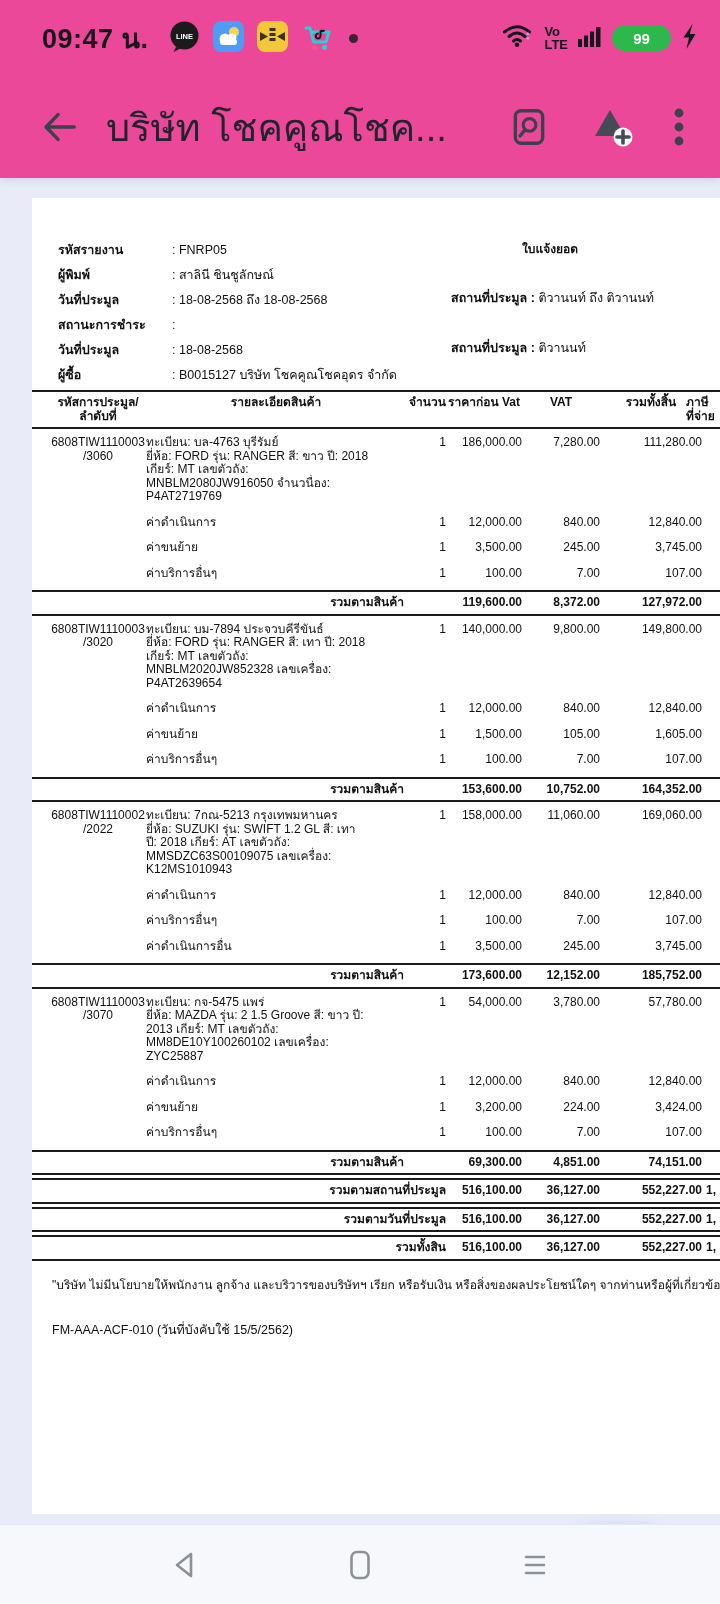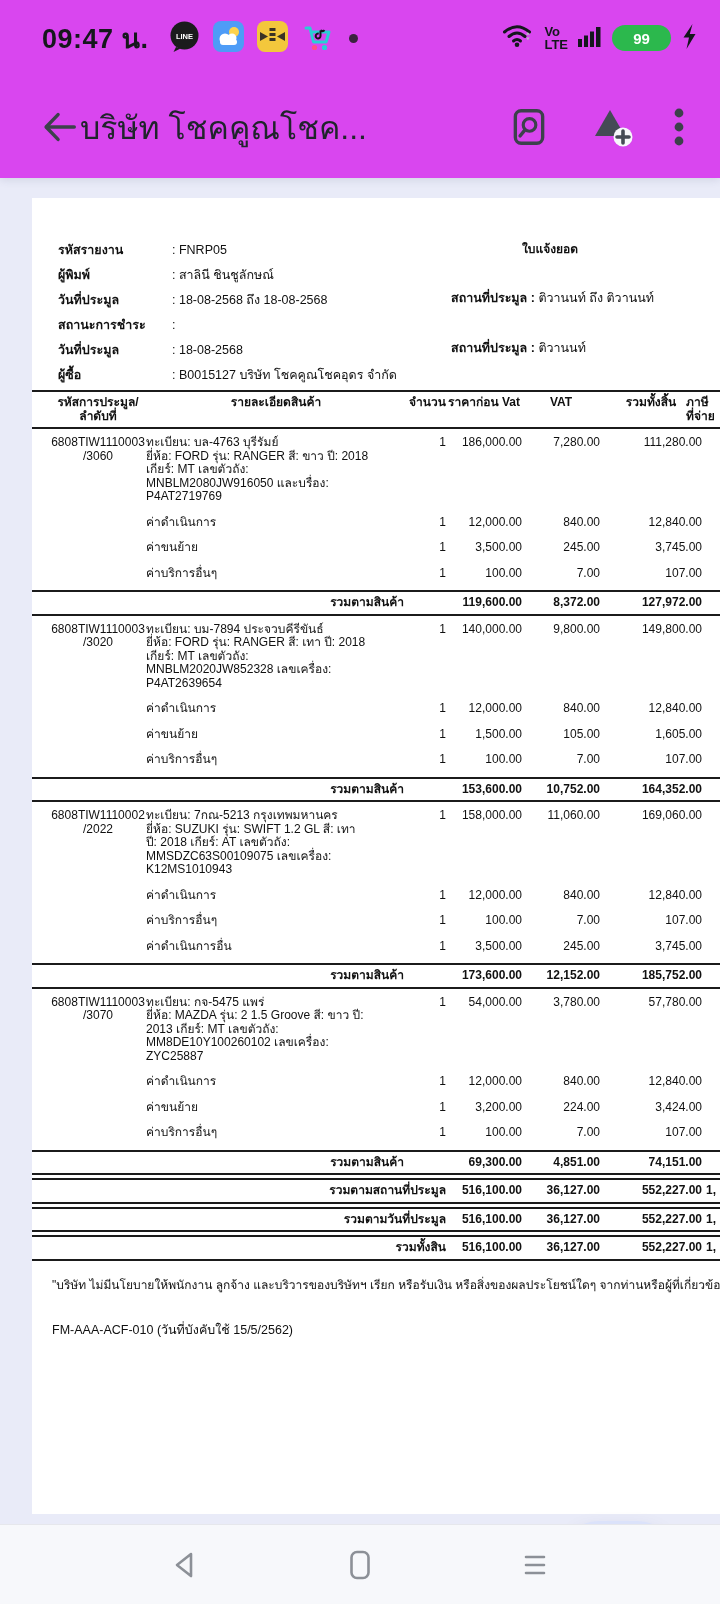--- a/index.html
+++ b/index.html
@@ -1,35 +1,35 @@
 <!DOCTYPE html>
 <html><head>
 <meta charset="utf-8">
 <style>
   html,body{margin:0;padding:0;}
   body{width:720px;height:1604px;overflow:hidden;position:relative;
        font-family:"Liberation Sans","DejaVu Sans",sans-serif;background:#e9ebf8;}
   .screen{position:absolute;inset:0;}
 
   
-  .topchrome{position:absolute;left:0;top:0;width:720px;height:178px;background:#d946ef;
+  .topchrome{position:absolute;left:0;top:0;width:720px;height:178px;background:#ec4899;
              box-shadow:0 2px 8px rgba(70,75,110,.14);z-index:5;}
   .statusbar{position:absolute;left:0;top:0;width:720px;height:76px;display:flex;
              align-items:center;justify-content:space-between;padding:0 22px 0 42px;box-sizing:border-box;}
   .sb-left{display:flex;align-items:center;gap:11px;}
   .sb-time{font-size:27px;font-weight:bold;color:#15171c;letter-spacing:.5px;margin-right:8px;}
   .sb-dot{width:9px;height:9px;border-radius:50%;background:#1d1d1f;opacity:.85;margin-left:4px;}
   .sb-right{display:flex;align-items:center;gap:10px;}
   .volte{display:flex;flex-direction:column;line-height:13px;font-size:13px;font-weight:bold;color:#14171c;}
   .battpill{min-width:47px;height:26px;border-radius:13px;background:#2cb84d;color:#fff;
             font-size:15px;font-weight:bold;display:flex;align-items:center;justify-content:center;padding:0 6px;}
 
   .appbar{position:absolute;left:0;top:76px;width:720px;height:102px;display:flex;align-items:center;
           padding:0 34px 0 38px;box-sizing:border-box;}
-  .appbar .title{font-size:32px;color:#20242c;flex:1;white-space:nowrap;overflow:hidden;}
+  .appbar .title{font-size:38px;color:#20242c;margin-left:26px;flex:1;white-space:nowrap;overflow:hidden;}
   .iconbtn{background:none;border:none;padding:0;margin:0;display:flex;align-items:center;justify-content:center;cursor:pointer;}
   .ab-actions{display:flex;align-items:center;gap:38px;}
 
   
   .content{position:absolute;left:0;top:178px;width:720px;height:1346px;background:#e9ebf8;}
   .page{position:absolute;left:32px;top:20px;width:688px;height:1316px;background:#ffffff;overflow:hidden;color:#101010;}
 
   .dochead{position:relative;margin:40px 0 0 26px;font-size:12.5px;}
   .hl-row{display:flex;line-height:25px;}
   .hl-label{width:114px;font-weight:bold;}
@@ -243,21 +243,21 @@
           </div>
           <div class="trow gmain">
             <div class="c1">
               <div>6808TIW1110003</div>
               <div>/3060</div>
             </div>
             <div class="c2">
               <div>ทะเบียน: บล-4763 บุรีรัมย์</div>
               <div>ยี่ห้อ: FORD รุ่น: RANGER สี: ขาว ปี: 2018</div>
               <div>เกียร์: MT เลขตัวถัง:</div>
-              <div>MNBLM2080JW916050 และบรื่อง:</div>
+              <div>MNBLM2080JW916050 จำนวนื่อง:</div>
               <div>P4AT2719769</div>
             </div>
             <div class="c3">1</div>
             <div class="c4">186,000.00</div>
             <div class="c5">7,280.00</div>
             <div class="c6">111,280.00</div>
             <div class="c7"></div>
           </div>
           <div class="trow gextra">
             <div class="c1"></div>

